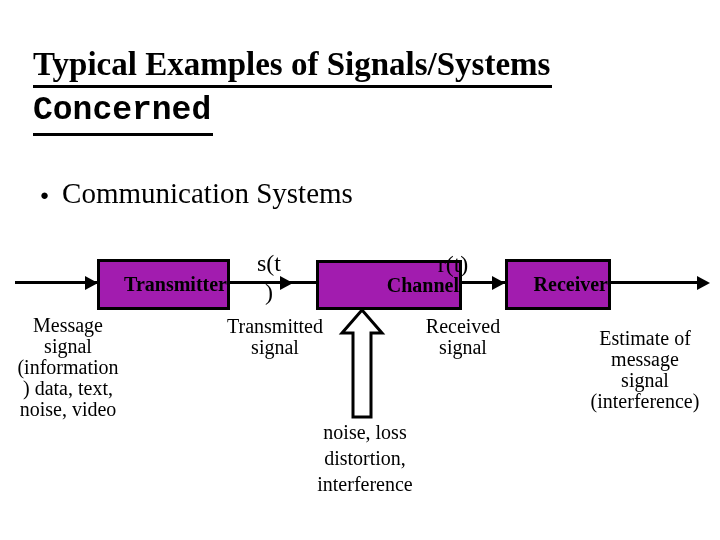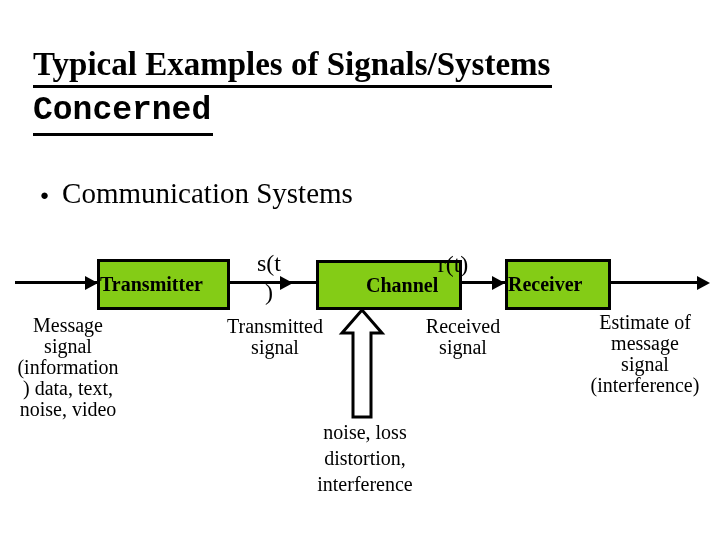--- a/index.html
+++ b/index.html
@@ -34,22 +34,22 @@
   
   .hline { position: absolute; height: 3px; background: #000; top: 281px; }
   .arrowhead {
     position: absolute; width: 0; height: 0; top: 276px;
     border-top: 7px solid transparent;
     border-bottom: 7px solid transparent;
     border-left: 13px solid #000;
   }
   .dbox {
     position: absolute;
-    border: 3px solid #000; background: #84cc16;
-    display: flex; align-items: center; justify-content: flex-start;
+    border: 3px solid #000; background: #a21caf;
+    display: flex; align-items: center; justify-content: flex-end;
     font-size: 20px; font-weight: bold; z-index: 2;
   }
   .siglabel {
     position: absolute; text-align: center;
     font-size: 24px; line-height: 29px; z-index: 3;
   }
   .annot {
     position: absolute; text-align: center;
     font-size: 20px; line-height: 21px; z-index: 1;
   }
@@ -110,21 +110,21 @@
   <div class="annot" style="left:205px; top:316px; width:140px;">
     <div>Transmitted</div>
     <div>signal</div>
   </div>
 
   <div class="annot" style="left:393px; top:316px; width:140px;font-family:Liberation Serif, serif;">
     <div>Received</div>
     <div>signal</div>
   </div>
 
-  <div class="annot" style="left:575px; top:312px; width:140px;">
+  <div class="annot" style="left:575px; top:328px; width:140px;">
     <div>Estimate of</div>
     <div>message</div>
     <div>signal</div>
     <div>(interference)</div>
   </div>
 
   <svg class="blockarrow" width="64" height="112" viewBox="0 0 64 112">
     <polygon points="32,2 52,25 41,25 41,109 23,109 23,25 12,25" fill="#ffffff" stroke="#000000" stroke-width="3" stroke-linejoin="miter"></polygon>
   </svg>
 

